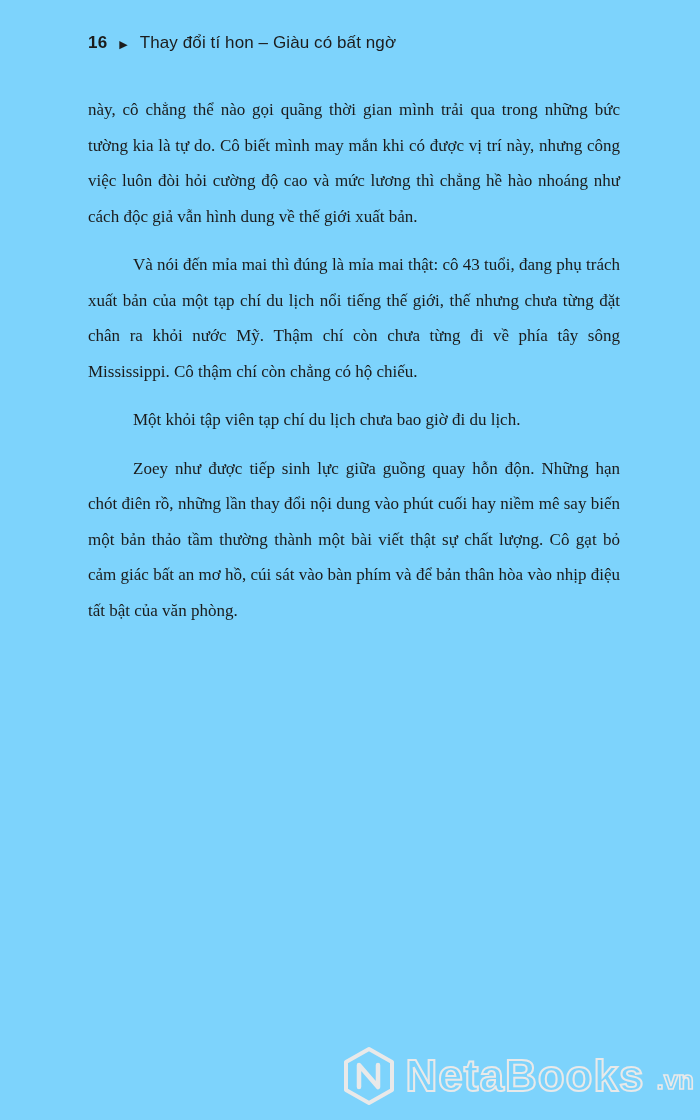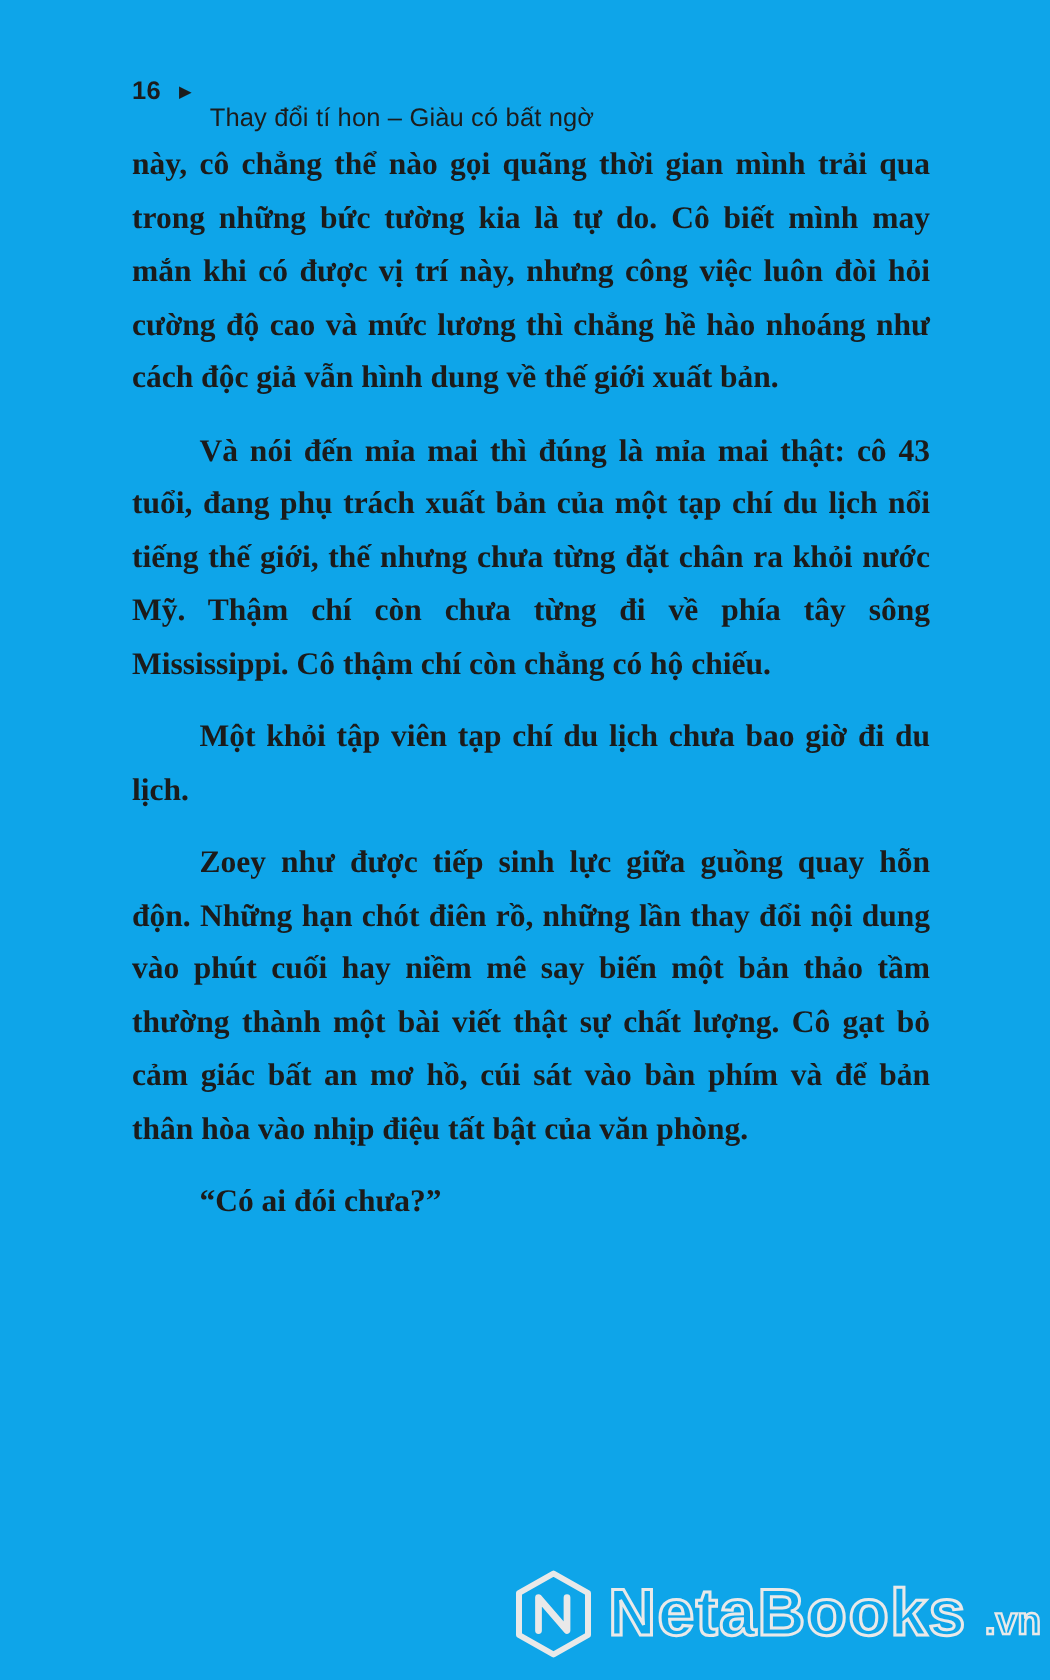--- a/index.html
+++ b/index.html
@@ -1,20 +1,20 @@
 <!DOCTYPE html>
 <html><head>
 <meta charset="utf-8">
 <style>
   html, body { margin: 0; padding: 0; background: #ffffff; }
   .page {
     position: relative;
     width: 700px;
     height: 1120px;
-    background: #0ea5e9;
+    background: #7dd3fc;
     overflow: hidden;
     font-family: "Liberation Serif", "DejaVu Serif", serif;
   }
   
   .running-header {
     position: absolute;
     top: 33px;
     left: 88px;
     right: 60px;
     display: flex;
@@ -31,37 +31,35 @@
   .header-arrow {
     font-size: 11px;
     line-height: 1;
     color: #1c1c1c;
     transform: translateY(0.5px);
   }
   .chapter-title {
     font-size: 17px;
     font-weight: 500;
     letter-spacing: 0.1px;
-    margin-top: 36px;
   }
   
   .body-text {
     position: absolute;
     top: 92px;
     left: 88px;
     width: 532px;
     color: #1b1b1b;
   }
   .body-text p {
     margin: 0 0 13px 0;
-    font-size: 21px;
+    font-size: 17px;
     line-height: 35.5px;
     text-align: justify;
     text-indent: 45px;
-    font-weight: bold;
   }
   .body-text p.no-indent { text-indent: 0; }
   
   .watermark {
     position: absolute;
     right: 6px;
     bottom: 14px;
     display: flex;
     align-items: center;
     gap: 10px;
@@ -99,21 +97,20 @@
     <span class="page-number">16</span>
     <span class="header-arrow">▶</span>
     <span class="chapter-title">Thay đổi tí hon – Giàu có bất ngờ</span>
   </div>
 
   <div class="body-text">
     <p class="no-indent">này, cô chẳng thể nào gọi quãng thời gian mình trải qua trong những bức tường kia là tự do. Cô biết mình may mắn khi có được vị trí này, nhưng công việc luôn đòi hỏi cường độ cao và mức lương thì chẳng hề hào nhoáng như cách độc giả vẫn hình dung về thế giới xuất bản.</p>
     <p>Và nói đến mỉa mai thì đúng là mỉa mai thật: cô 43 tuổi, đang phụ trách xuất bản của một tạp chí du lịch nổi tiếng thế giới, thế nhưng chưa từng đặt chân ra khỏi nước Mỹ. Thậm chí còn chưa từng đi về phía tây sông Mississippi. Cô thậm chí còn chẳng có hộ chiếu.</p>
     <p>Một khỏi tập viên tạp chí du lịch chưa bao giờ đi du lịch.</p>
     <p>Zoey như được tiếp sinh lực giữa guồng quay hỗn độn. Những hạn chót điên rồ, những lần thay đổi nội dung vào phút cuối hay niềm mê say biến một bản thảo tầm thường thành một bài viết thật sự chất lượng. Cô gạt bỏ cảm giác bất an mơ hồ, cúi sát vào bàn phím và để bản thân hòa vào nhịp điệu tất bật của văn phòng.</p>
-    <p>“Có ai đói chưa?”</p>
   </div>
 
   <div class="watermark">
     <svg class="wm-logo" width="54" height="60" viewBox="0 0 54 60" fill="none" xmlns="http://www.w3.org/2000/svg">
       <path d="M27 3 L50 16 L50 44 L27 57 L4 44 L4 16 Z" stroke="#e9e9e9" stroke-width="4" stroke-linejoin="round" fill="none"></path>
       <path d="M17 41 L17 19 L36 41 L36 19" stroke="#e9e9e9" stroke-width="4.5" stroke-linejoin="round" stroke-linecap="round" fill="none"></path>
     </svg>
     <span class="wm-text">NetaBooks</span>
       <span class="wm-tld">.vn</span>
   </div>

